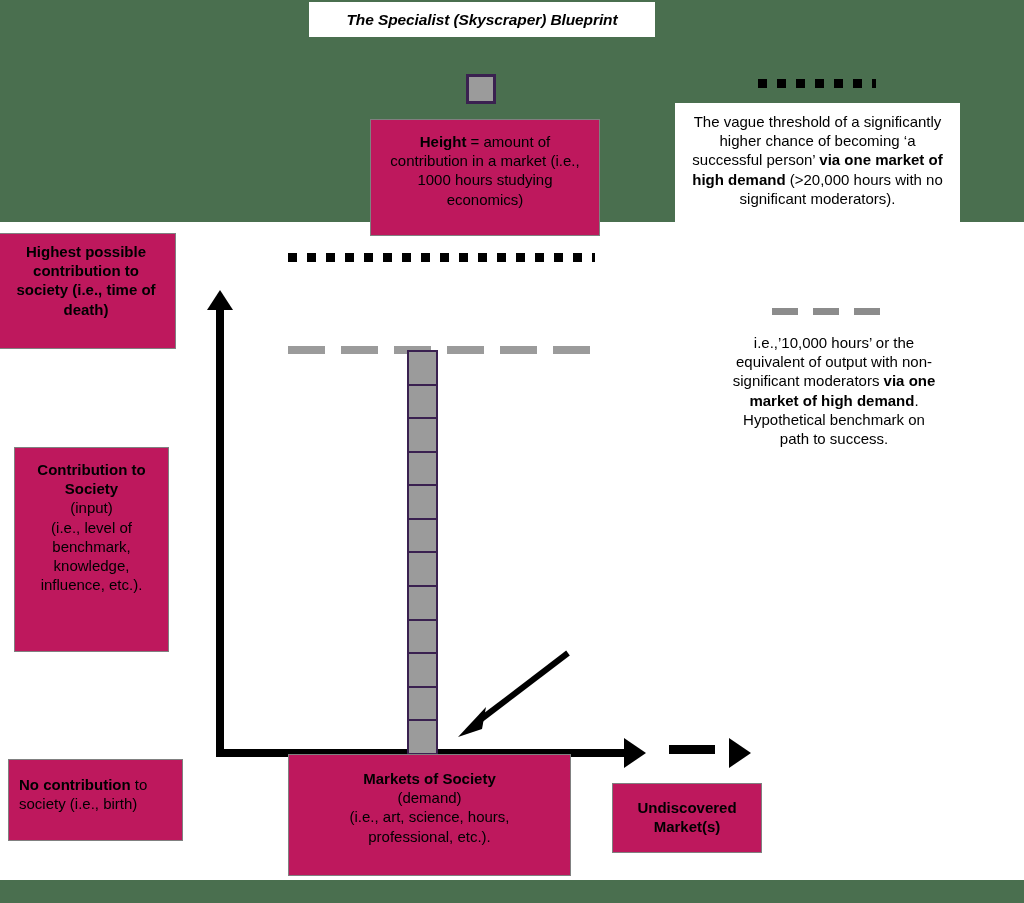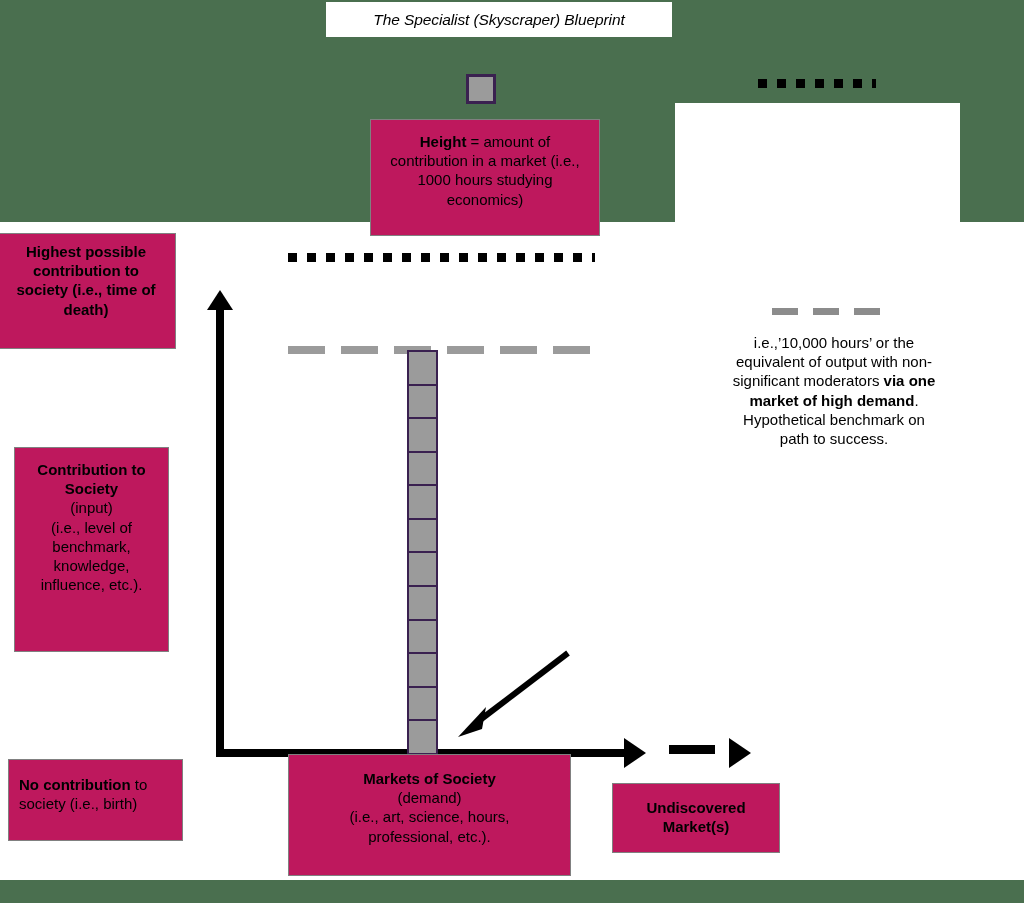--- a/index.html
+++ b/index.html
@@ -9,24 +9,24 @@
     font-family:"Liberation Sans", sans-serif;
     position:relative;
     overflow:hidden;
     color:#000;
   }
   .canvas{position:absolute;left:0;top:0;width:1024px;height:903px;}
   .white-panel{position:absolute;background:#ffffff;}
 
   
   #title-box{
-    position:absolute;left:326px;top:2px;width:346px;height:35px;
+    position:absolute;left:309px;top:2px;width:346px;height:35px;
     background:#ffffff;
     display:flex;align-items:center;justify-content:center;
-    font-weight:normal;font-style:italic;font-size:15.5px;
+    font-weight:bold;font-style:italic;font-size:15.5px;
     letter-spacing:-0.1px;
   }
 
   
   .tbox{
     position:absolute;background:#be185d;border:1px solid #808080;
     box-sizing:border-box;text-align:center;font-size:15px;line-height:1.28;
   }
   .tbox.noborder{border:none;background:transparent;}
 
@@ -90,21 +90,21 @@
 
   
   #box-highest{left:-4px;top:233px;width:180px;height:116px;font-weight:bold;padding:8px 12px 0;}
   #box-contribution{left:14px;top:447px;width:155px;height:205px;padding:12px 8px 0;}
   #box-nocontribution{left:8px;top:759px;width:175px;height:82px;padding:15px 10px 0;text-align:left;}
   #box-height{left:370px;top:119px;width:230px;height:117px;padding:12px 10px 0;}
   #box-vague{left:675px;top:103px;width:285px;height:143px;border:none;padding:9px 8px 0;}
   #box-10k{left:728px;top:333px;width:212px;height:165px;border:none;background:transparent;padding:0;}
   #box-typically{left:465px;top:553px;width:275px;height:92px;border:none;background:transparent;font-weight:bold;padding:0;}
   #box-markets{left:288px;top:754px;width:283px;height:122px;padding:14px 10px 0;}
-  #box-undiscovered{left:612px;top:783px;width:168px;height:70px;font-weight:bold;padding:14px 8px 0;}
+  #box-undiscovered{left:612px;top:783px;width:150px;height:70px;font-weight:bold;padding:14px 8px 0;}
 
   b{font-weight:bold;}
 </style>
 </head>
 <body>
 
 <div class="canvas">
 
   <div class="white-panel" style="left:0px;top:222px;width:1024px;height:658px;"></div>
   <div class="white-panel" style="left:675px;top:103px;width:285px;height:143px;"></div>
@@ -137,20 +137,25 @@
     <div class="blk"></div>
     <div class="blk"></div>
     <div class="blk"></div>
     <div class="blk"></div>
   </div>
 
   <div class="tbox" id="box-height">
     <b>Height</b><span> = amount of contribution in a market (i.e., 1000 hours studying economics)</span>
   </div>
 
+  <div class="tbox noborder" id="box-vague">
+    <span>The vague threshold of a significantly higher chance of becoming ‘a successful person’</span>
+    <b>via one market of high demand</b>
+    <span>(&gt;20,000 hours with no significant moderators).</span>
+  </div>
 
   <div class="tbox noborder" id="box-10k">
     <span>i.e.,’10,000 hours’ or the equivalent of output with non-significant moderators</span>
     <b>via one market of high demand</b><span>. Hypothetical benchmark on path to success.</span>
   </div>
 
   <div class="tbox" id="box-highest">Highest possible contribution to society (i.e., time of death)</div>
 
   <div class="tbox" id="box-contribution">
     <b>Contribution to Society</b><br>

